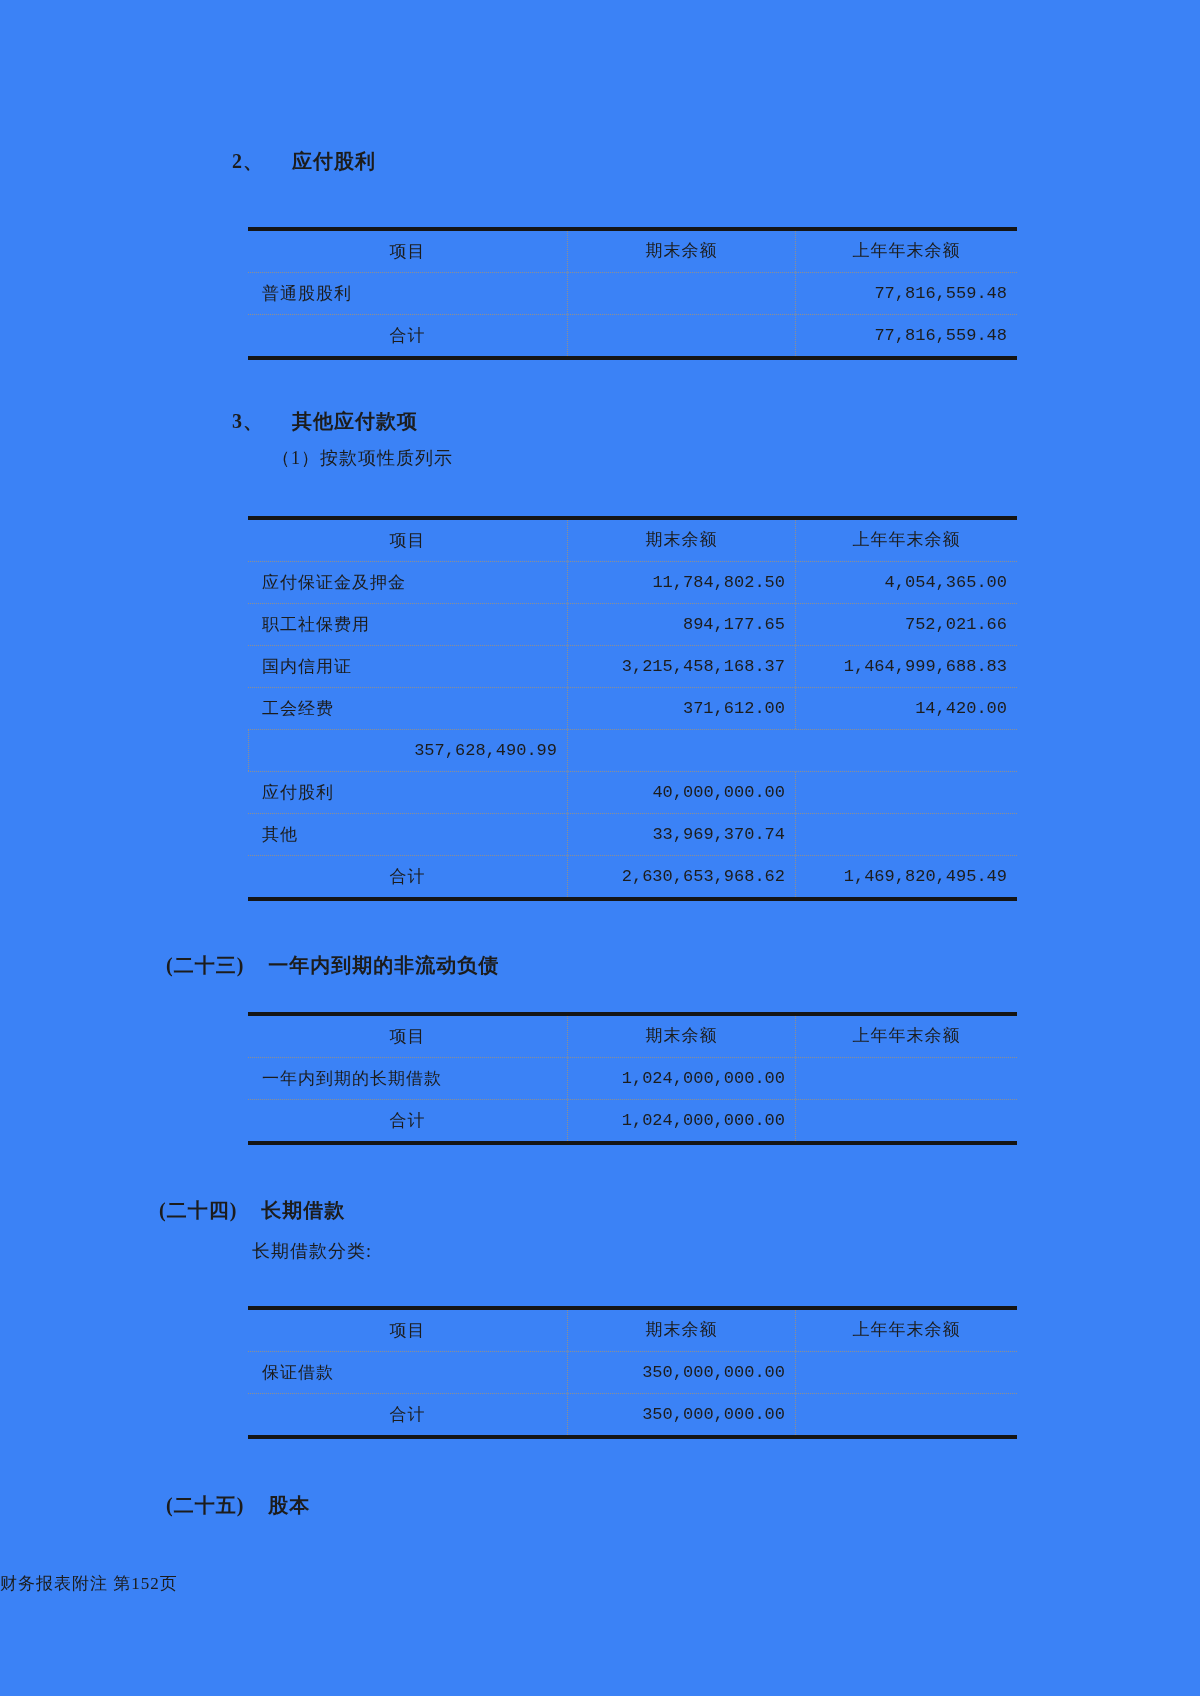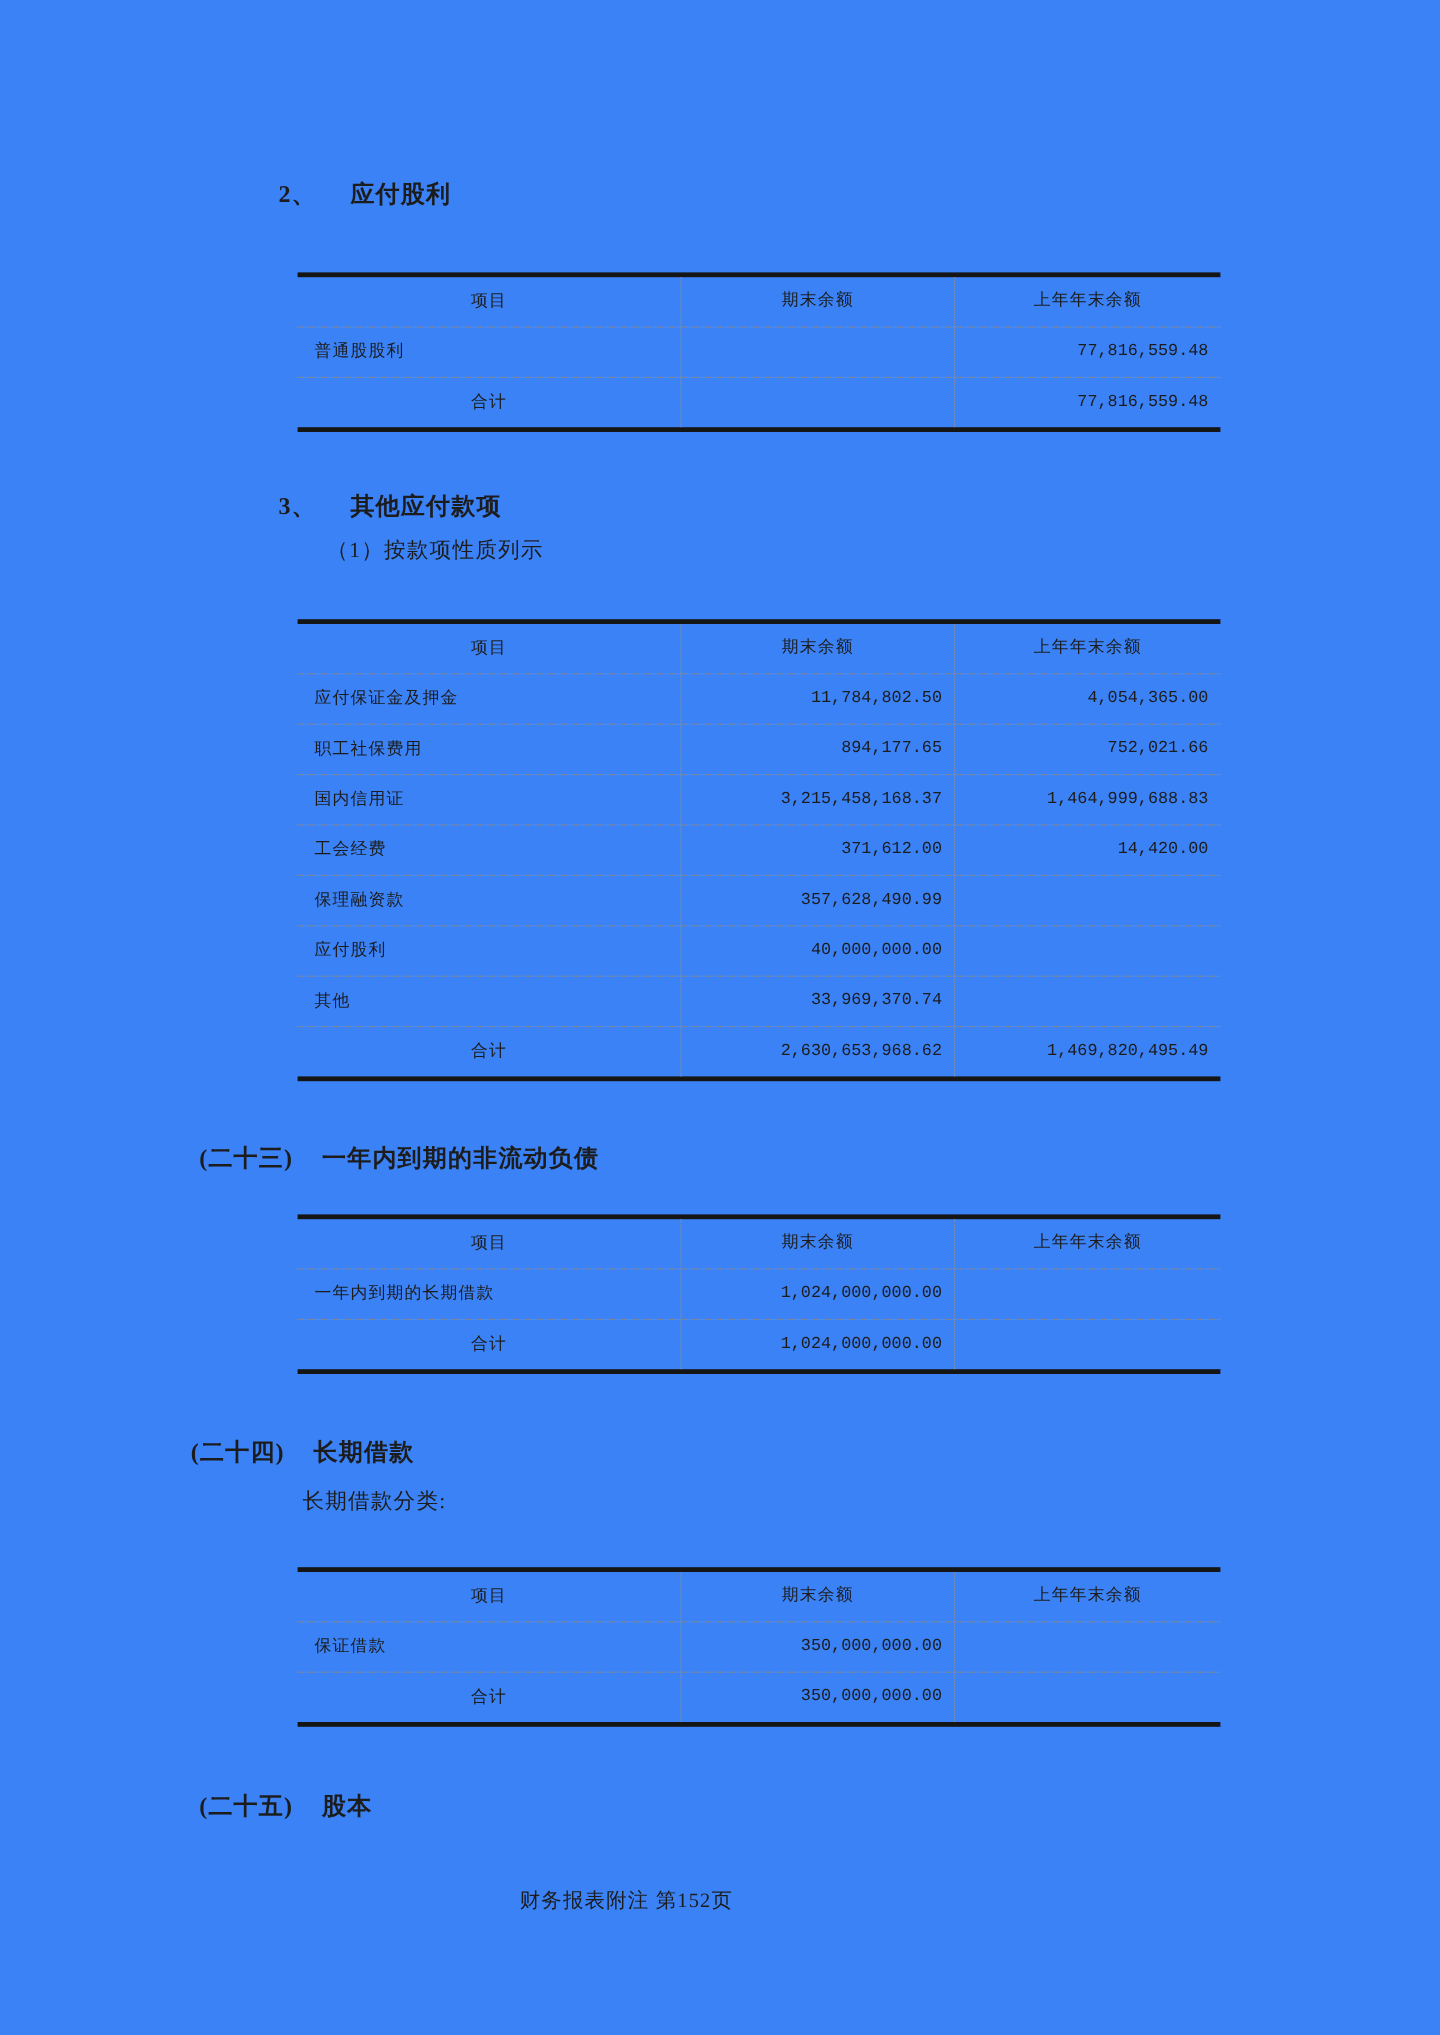--- a/index.html
+++ b/index.html
@@ -27,21 +27,21 @@
     font-size: 18px;
     white-space: nowrap;
     letter-spacing: 1px;
   }
   .fin-table {
     position: absolute;
     left: 248px;
     width: 769px;
     border-top: 4px solid #151515;
     border-bottom: 4px solid #151515;
-    font-size: 14px;
+    font-size: 17px;
   }
   .trow {
     display: grid;
     grid-template-columns: 319px 228px 222px;
   }
   .trow + .trow { border-top: 1px dotted #8f8f8f; }
   .cell {
     height: 41px;
     line-height: 41px;
     overflow: hidden;
@@ -50,21 +50,21 @@
   .cell.vline { border-left: 1px dotted #8f8f8f; font-family: Liberation Mono, monospace; }
   .c-head  { text-align: center; letter-spacing: 1px; }
   .c-item  { text-align: left; padding-left: 14px; letter-spacing: 1px; }
   .c-num   { text-align: right; padding-right: 10px; }
   .c-total { text-align: center; letter-spacing: 1px; }
   .footer {
     position: absolute;
     left: 0;
     top: 1572px;
     width: 1044px;
-    text-align: center;
+    text-align: left;
     font-size: 17px;
     letter-spacing: 1px;
   }
 </style>
 </head>
 <body>
 
 <div class="page">
 
   <div class="heading" style="left:232px; top:148px">
@@ -114,21 +114,20 @@
       <div class="cell c-item">国内信用证</div>
       <div class="cell c-num vline">3,215,458,168.37</div>
       <div class="cell c-num vline">1,464,999,688.83</div>
     </div>
     <div class="trow">
       <div class="cell c-item">工会经费</div>
       <div class="cell c-num vline">371,612.00</div>
       <div class="cell c-num vline">14,420.00</div>
     </div>
     <div class="trow">
-      <div class="cell c-item">保理融资款</div>
       <div class="cell c-num vline">357,628,490.99</div>
       <div class="cell c-num vline"></div>
     </div>
     <div class="trow">
       <div class="cell c-item">应付股利</div>
       <div class="cell c-num vline">40,000,000.00</div>
       <div class="cell c-num vline"></div>
     </div>
     <div class="trow">
       <div class="cell c-item">其他</div>

